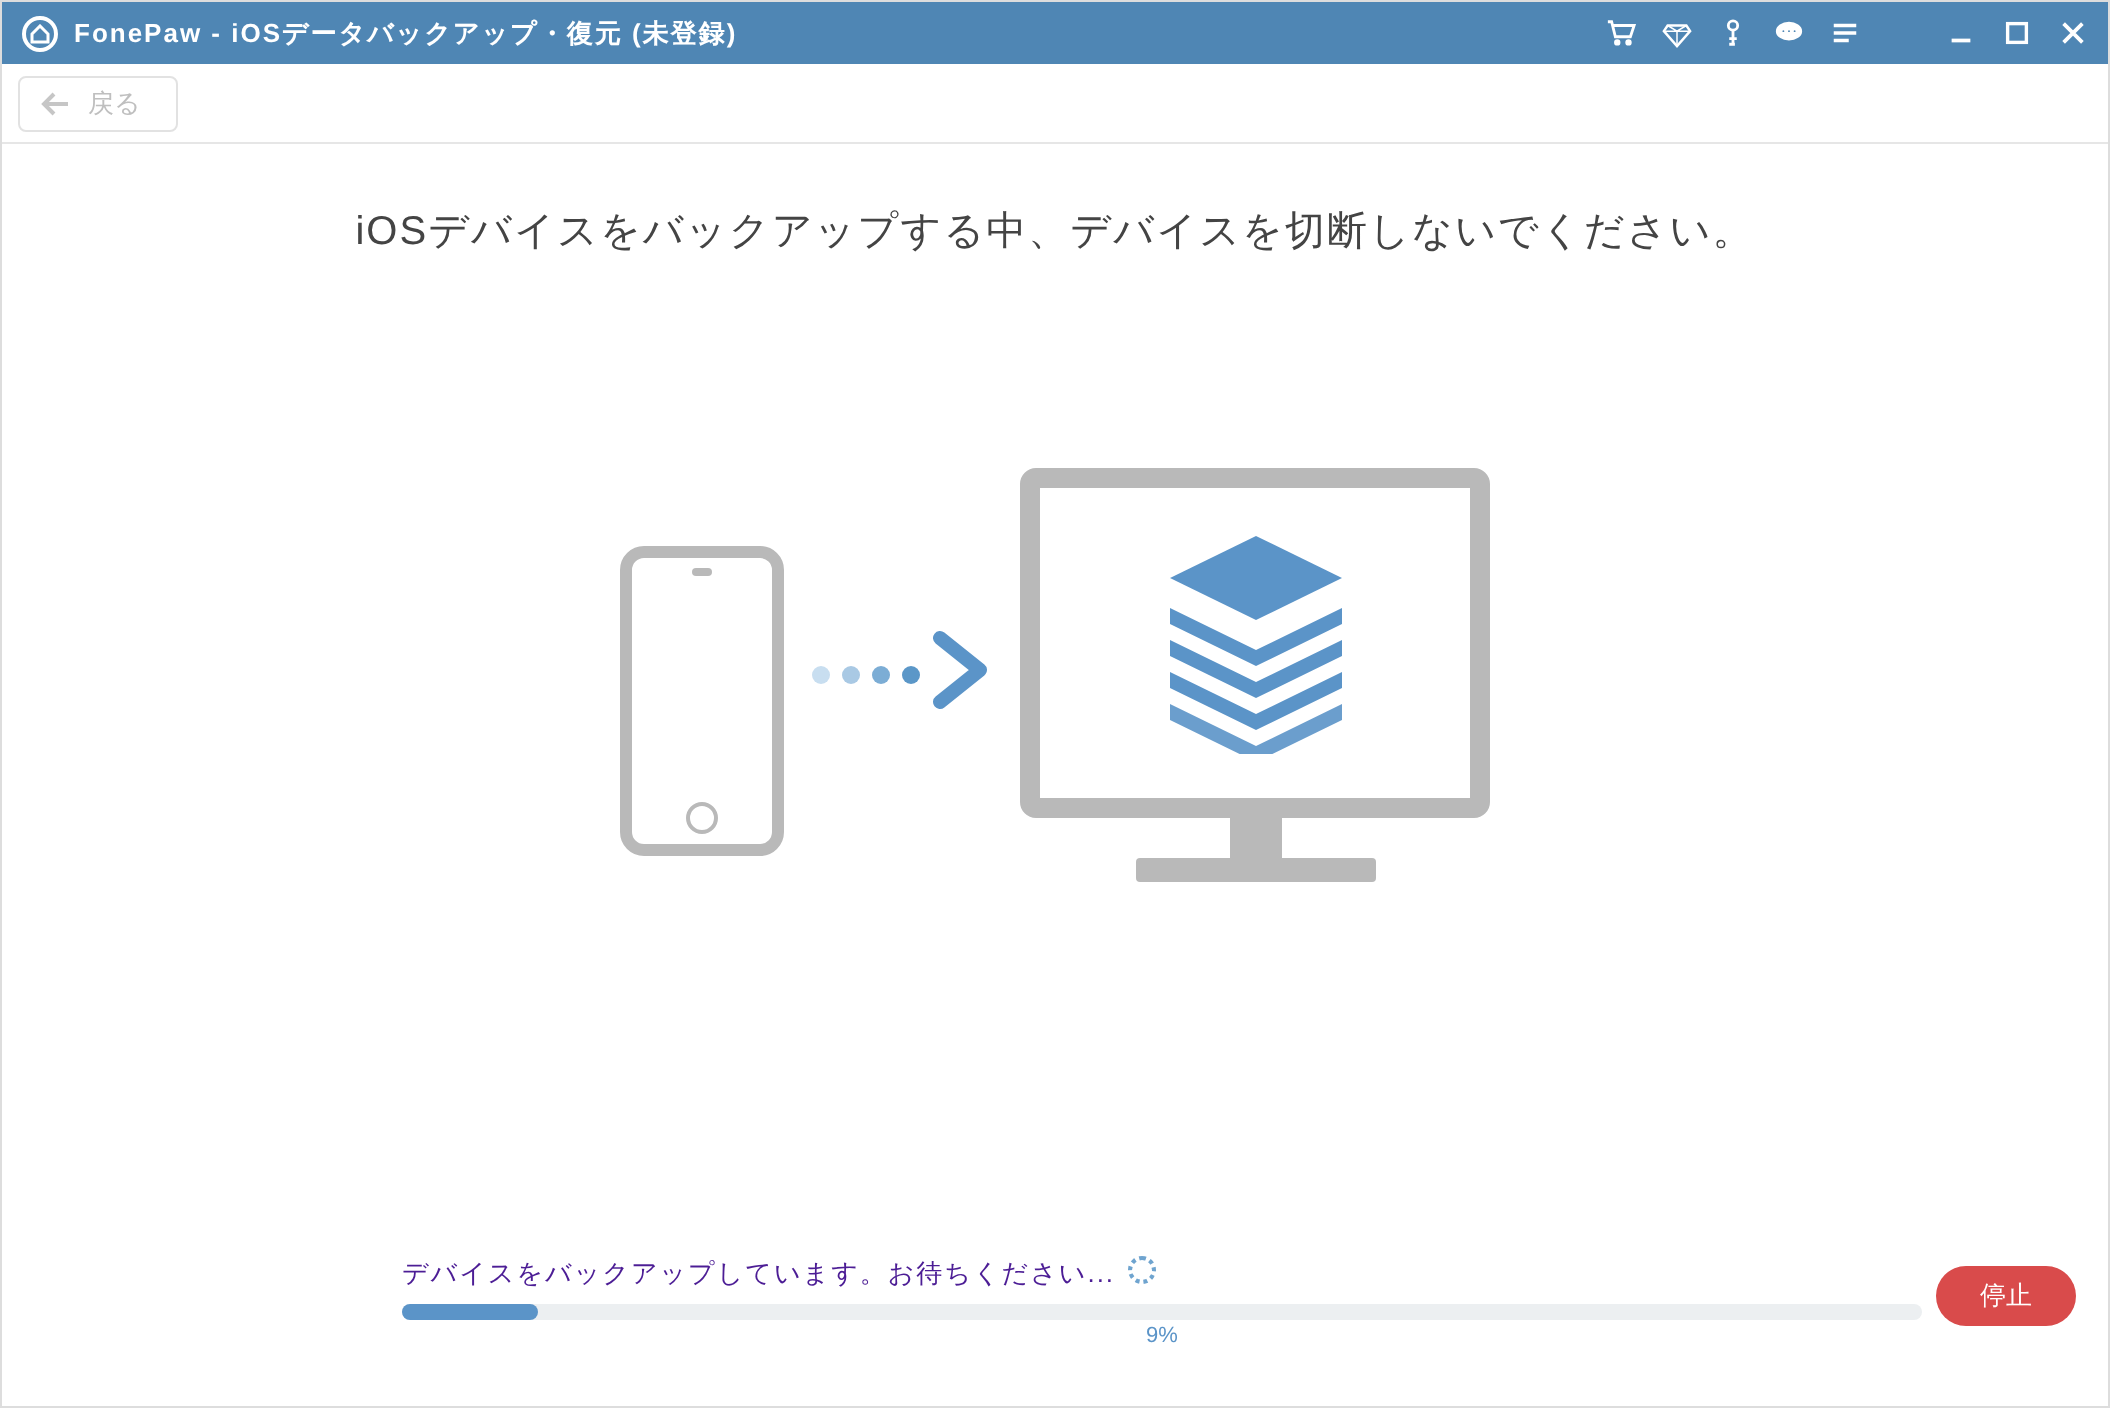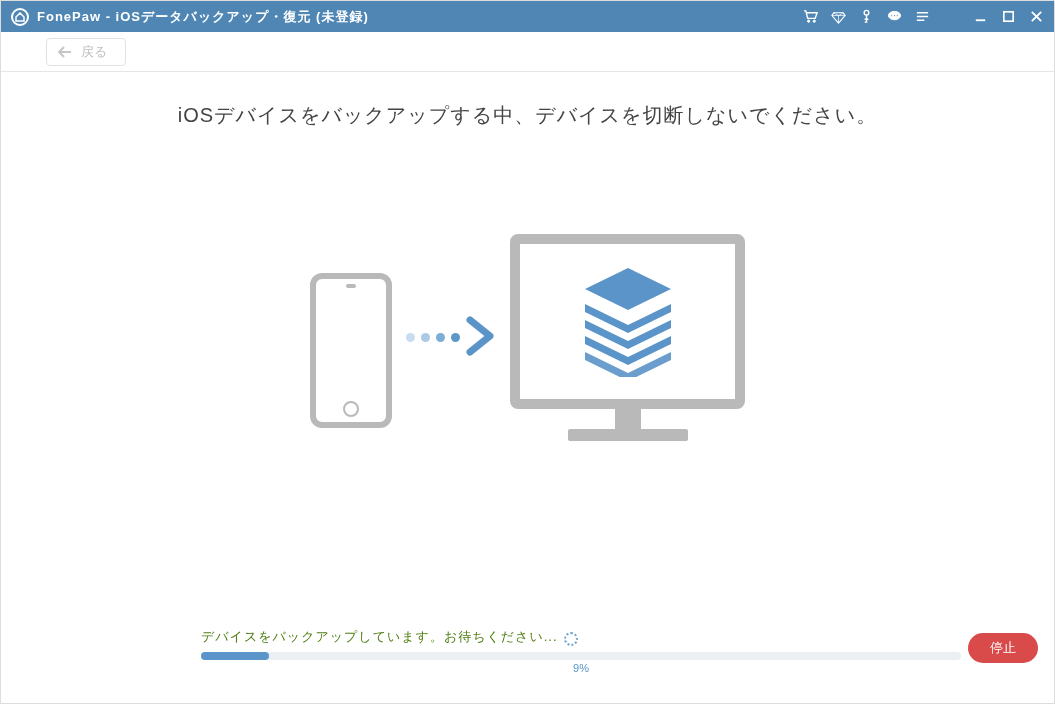--- a/index.html
+++ b/index.html
@@ -48,21 +48,20 @@
   .back-btn {
     display:flex;
     align-items:center;
     gap:8px;
     border:1px solid #e2e2e2;
     border-radius:4px;
     padding:4px 18px 4px 10px;
     color:#bfbfbf;
     font-size:13px;
     background:#fff;
-    margin-left:37px;
   }
   .back-btn svg { width:16px; height:14px; stroke:#c6c6c6; fill:none; stroke-width:2; }
 
   
   .main {
     position: relative;
     height: calc(704px - 31px - 40px);
     text-align:center;
   }
   .instruction {
@@ -135,24 +134,24 @@
   
   .progress-area {
     position:absolute;
     left:200px;
     right:100px;
     bottom:75px;
     text-align:left;
   }
   .progress-text {
     font-size:13px;
-    color:#4d7c0f;
+    color:#4c1d95;
     letter-spacing:1px;
     display:flex;
-    align-items:flex-end;
+    align-items:flex-start;
     gap:6px;
   }
   .spinner {
     width:14px; height:14px;
     border:2px dotted #6fa4cf;
     border-radius:50%;
     animation:spin 1.2s linear infinite;
   }
   @keyframes spin { to { transform:rotate(360deg);} }
   .progress-bar {

